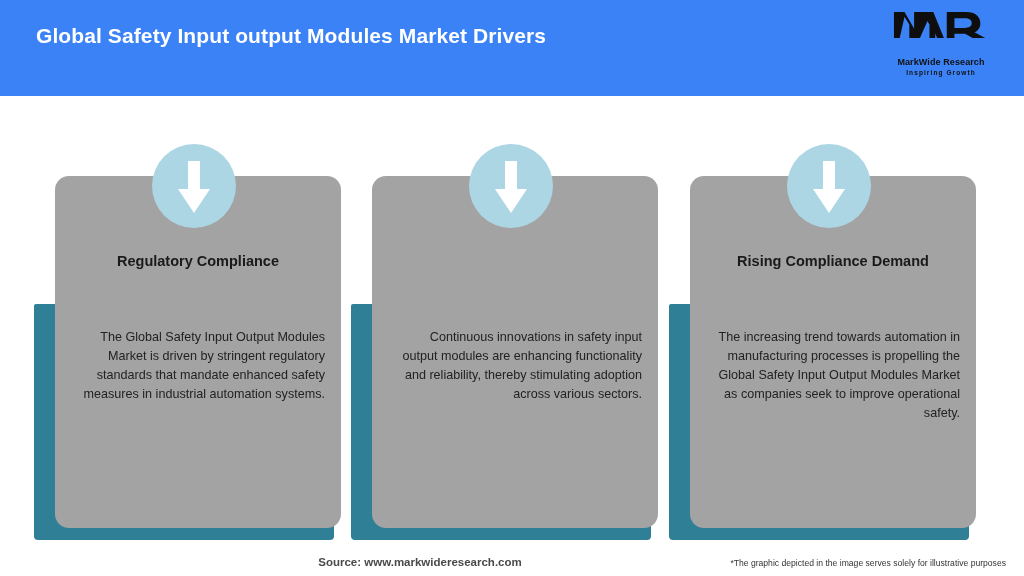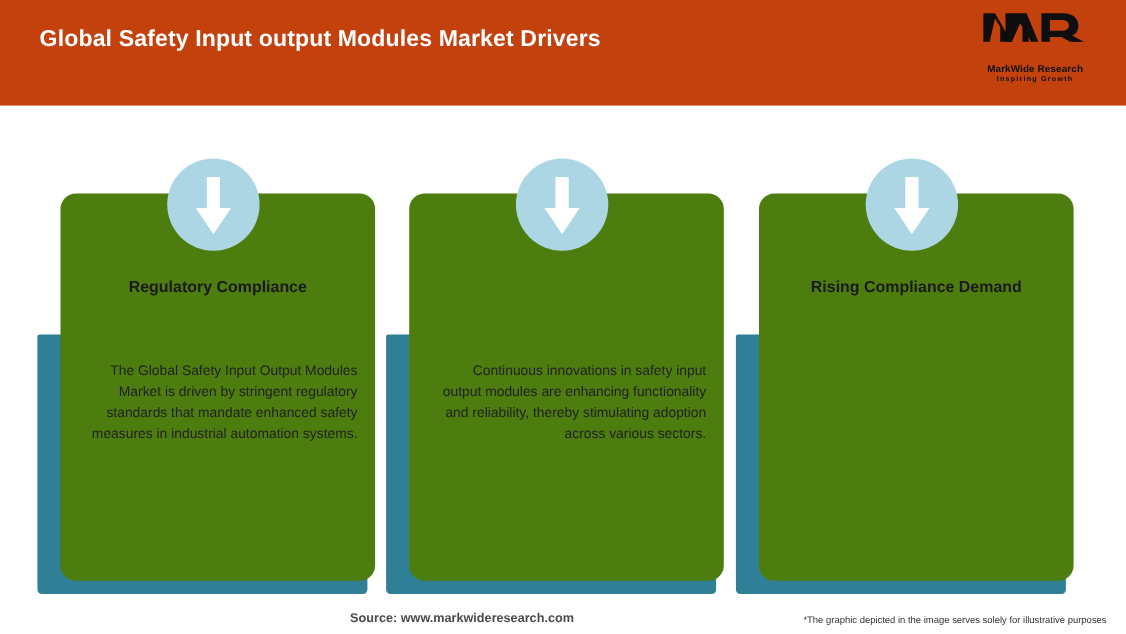--- a/index.html
+++ b/index.html
@@ -15,21 +15,21 @@
     position: relative;
   }
 
   
   .header-bar {
     position: absolute;
     left: 0;
     top: 0;
     width: 1024px;
     height: 96px;
-    background: #c2410c;
+    background: #3b82f6;
   }
   .header-title {
     position: absolute;
     left: 36px;
     top: 24px;
     font-size: 21px;
     font-weight: bold;
     color: #ffffff;
     letter-spacing: 0.1px;
     white-space: nowrap;
@@ -95,21 +95,21 @@
     height: 236px;
     background: #2F7F96;
     border-radius: 2px 2px 4px 4px;
   }
   .card-panel {
     position: absolute;
     left: 0;
     top: 0;
     width: 286px;
     height: 352px;
-    background: #4d7c0f;
+    background: #a3a3a3;
     border-radius: 14px;
   }
   .card-title {
     position: absolute;
     left: 12px;
     top: 76px;
     width: 262px;
     text-align: center;
     font-size: 14.5px;
     font-weight: bold;
@@ -211,20 +211,21 @@
       <svg viewBox="0 0 36 56">
         <polygon points="12,2 24,2 24,30 34,30 18,54 2,30 12,30" fill="#FFFFFF"></polygon>
       </svg>
     </div>
   </div>
 
   <div class="card-wrap c2">
     <div class="card-accent"></div>
     <div class="card-panel">
       <div class="card-title">Rising Compliance Demand</div>
+      <div class="card-body">The increasing trend towards automation in manufacturing processes is propelling the Global Safety Input Output Modules Market as companies seek to improve operational safety.</div>
     </div>
     <div class="arrow-badge">
       <svg viewBox="0 0 36 56">
         <polygon points="12,2 24,2 24,30 34,30 18,54 2,30 12,30" fill="#FFFFFF"></polygon>
       </svg>
     </div>
   </div>
 
 </div>
 

